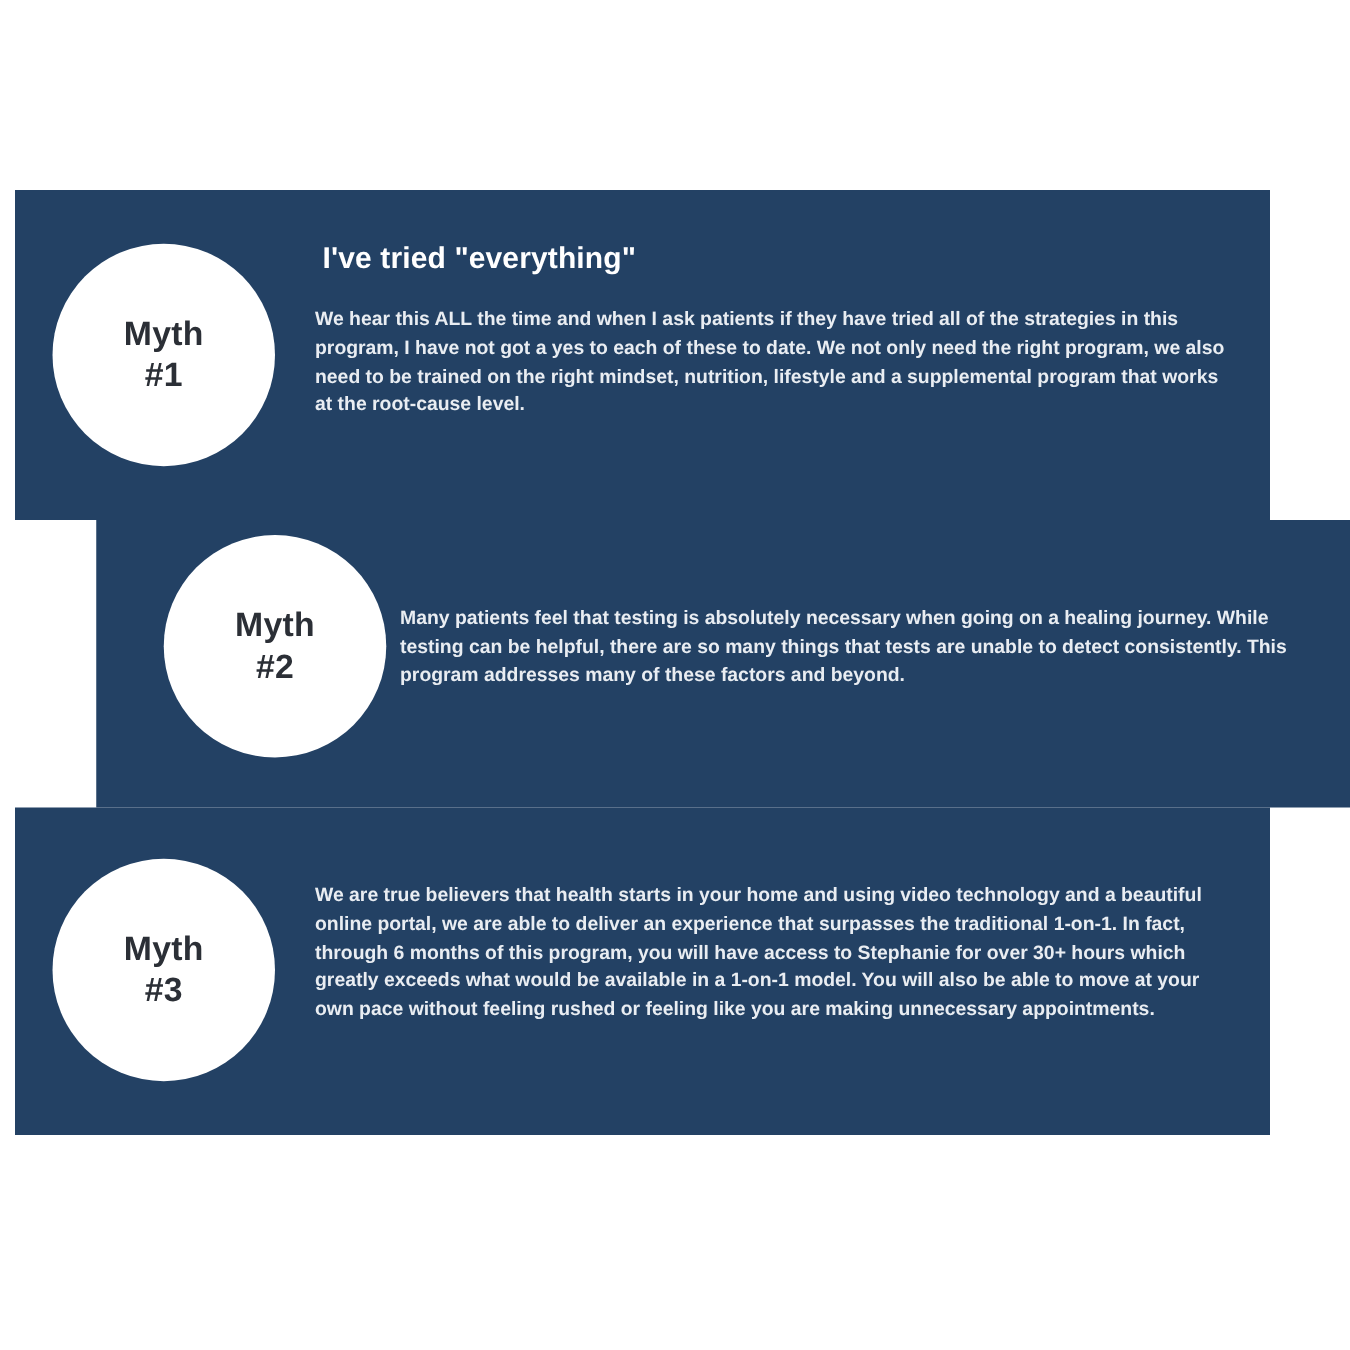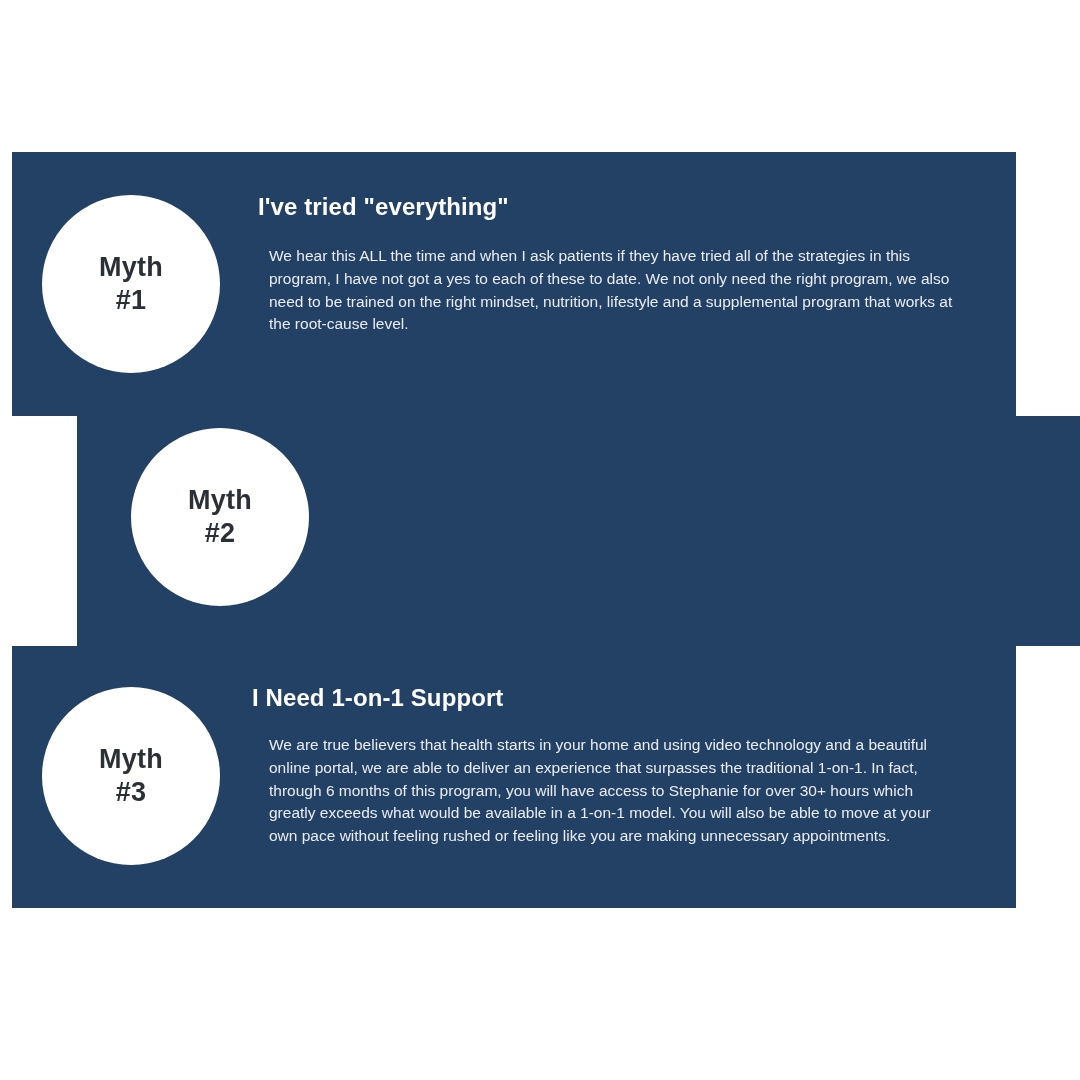--- a/index.html
+++ b/index.html
@@ -69,21 +69,22 @@
     color: #ffffff;
     letter-spacing: 0.1px;
     margin: 0;
   }
   #text-1 .myth-heading { padding-left: 6px; }
 
   .myth-body {
     font-size: 15.5px;
     line-height: 1.47;
     color: #e9edf2;
-    margin: 17px;
+    margin: 0;
+    font-weight: bold;
   }
   #text-1 .myth-body { margin-top: 24px; }
   #text-2 .myth-body { margin-top: 22px; }
   #text-3 .myth-body { margin-top: 22px; }
 </style>
 </head>
 <body>
 
 <div id="canvas">
 
@@ -105,20 +106,20 @@
     <span class="myth-word">Myth</span>
     <span class="myth-num">#3</span>
   </div>
 
   <div class="myth-text" id="text-1">
     <h2 class="myth-heading">I've tried "everything"</h2>
     <p class="myth-body">We hear this ALL the time and when I ask patients if they have tried all of the strategies in this program, I have not got a yes to each of these to date. We not only need the right program, we also need to be trained on the right mindset, nutrition, lifestyle and a supplemental program that works at the root-cause level.</p>
   </div>
 
   <div class="myth-text" id="text-2">
+    <p class="myth-body">Many patients feel that testing is absolutely necessary when going on a healing journey. While testing can be helpful, there are so many things that tests are unable to detect consistently. This program addresses many of these factors and beyond.</p>
   </div>
 
   <div class="myth-text" id="text-3">
-    <h2 class="myth-heading">I Need 1-on-1 Support</h2>
     <p class="myth-body">We are true believers that health starts in your home and using video technology and a beautiful online portal, we are able to deliver an experience that surpasses the traditional 1-on-1. In fact, through 6 months of this program, you will have access to Stephanie for over 30+ hours which greatly exceeds what would be available in a 1-on-1 model. You will also be able to move at your own pace without feeling rushed or feeling like you are making unnecessary appointments.</p>
   </div>
 
 </div>
 
 </body></html>

